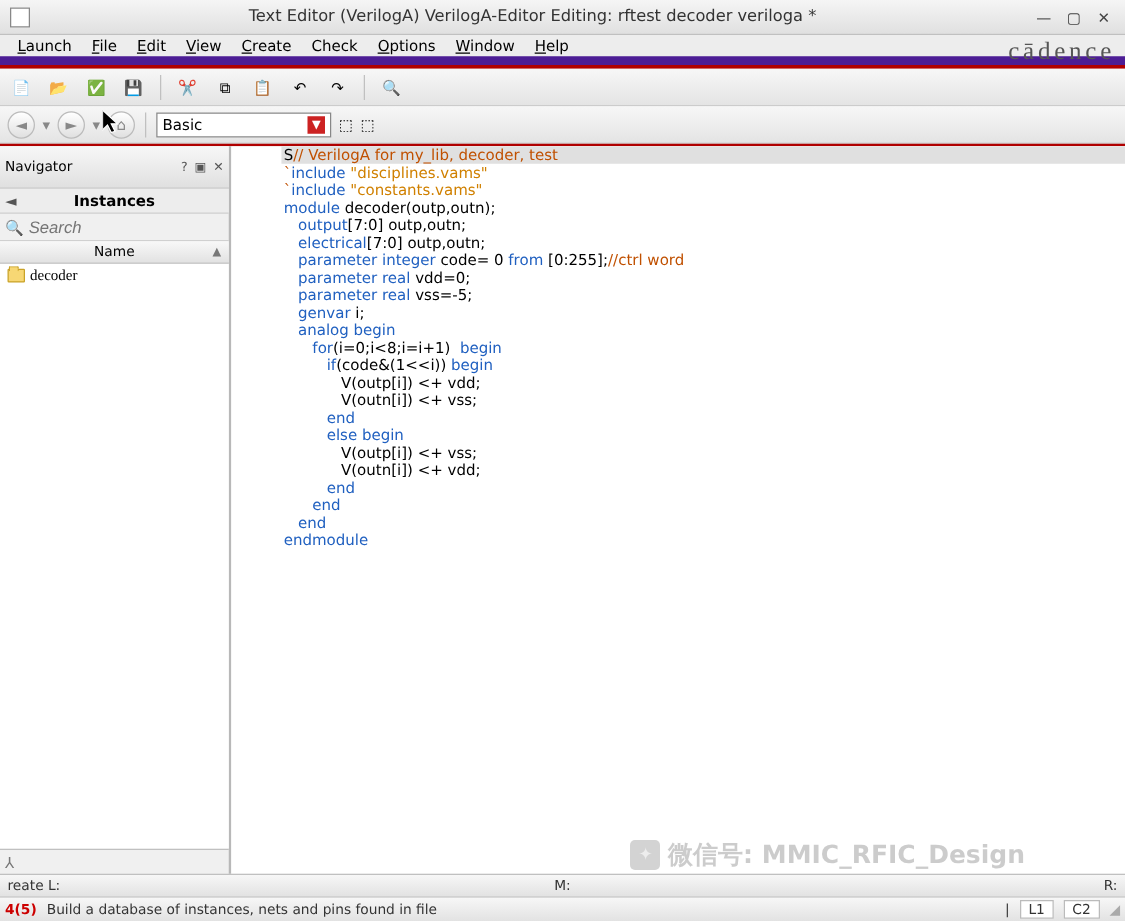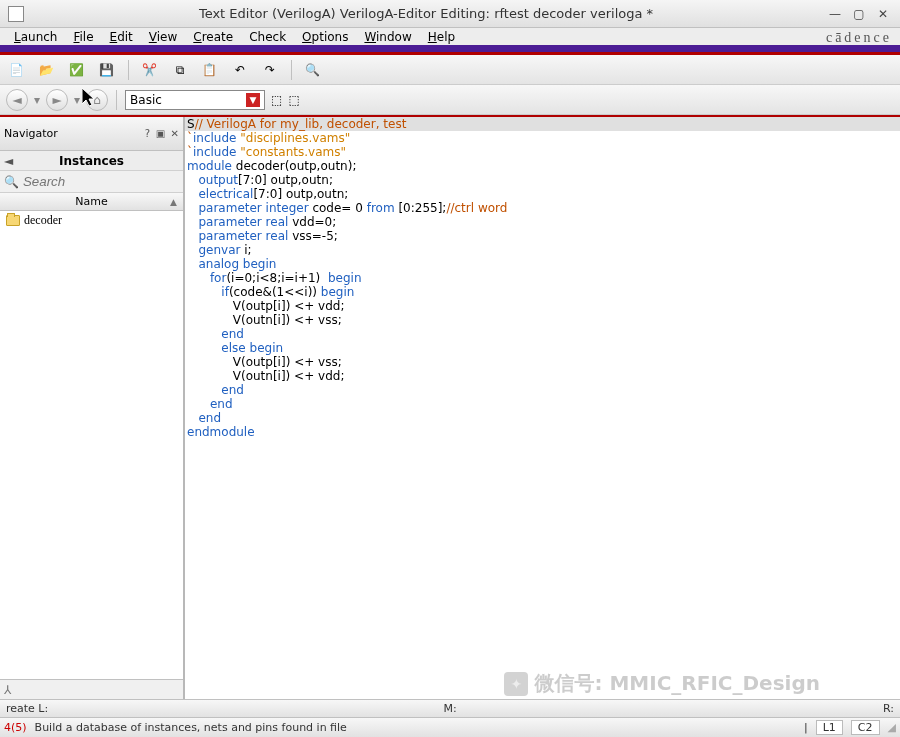--- a/index.html
+++ b/index.html
@@ -5,21 +5,21 @@
   * { box-sizing: border-box; margin: 0; padding: 0; }
   body { font-family: "DejaVu Sans", sans-serif; font-size: 12px; background: #ededed; width: 900px; height: 737px; overflow: hidden; display:flex; flex-direction:column; }
   .titlebar { height: 28px; background: linear-gradient(#f5f5f5,#e0e0e0); display: flex; align-items: center; border-bottom: 1px solid #c0c0c0; position:relative; }
   .titlebar .appicon { width:16px; height:16px; margin-left:8px; background:#fff; border:1px solid #888; }
   .titlebar .title { flex:1; text-align:center; color:#333; font-size:13px; }
   .titlebar .winbtns { display:flex; gap:10px; margin-right:10px; }
   .titlebar .winbtn { width:14px; height:14px; color:#444; text-align:center; line-height:14px; cursor:pointer; }
   .menubar { height:24px; background:#ededed; display:flex; align-items:center; padding:0 6px; border-bottom:7px solid #4c1d95; position:relative; }
   .menuitem { padding:3px 8px; cursor:pointer; }
   .menuitem u { text-decoration: underline; }
-  .brand { position:absolute; right:8px; top:2px; font-family:serif; letter-spacing:3px; color:#555; font-size:14px; }
+  .brand { position:absolute; right:8px; top:2px; font-family:serif; letter-spacing:3px; color:#555; font-size:20px; }
   .redsep { height:3px; background:#b00000; }
   .toolbar1 { height:30px; background:linear-gradient(#f7f7f7,#e4e4e4); display:flex; align-items:center; padding:0 6px; gap:8px; border-bottom:1px solid #ccc; }
   .toolbar1 .tbtn { width:22px; height:22px; display:flex; align-items:center; justify-content:center; cursor:pointer; border-radius:2px; }
   .sep { width:1px; height:20px; background:#c0c0c0; margin:0 2px; }
   .toolbar2 { height:30px; background:linear-gradient(#f7f7f7,#e4e4e4); display:flex; align-items:center; padding:0 6px; gap:6px; border-bottom:1px solid #ccc; }
   .navbtn { width:22px; height:22px; border-radius:11px; border:1px solid #bbb; background:linear-gradient(#fff,#e0e0e0); display:flex; align-items:center; justify-content:center; color:#888; cursor:pointer; }
   .basic { width:140px; height:20px; border:1px solid #888; background:#fff; display:flex; align-items:center; padding:0 4px; justify-content:space-between;gap:26px; }
   .basic .arrow { width:14px; height:14px; background:#c22; color:#fff; font-size:9px; text-align:center; line-height:14px; }
   .redsep2 { height:2px; background:#b00000; }
   .main { flex:1; display:flex; min-height:0; }
@@ -33,35 +33,35 @@
   .searchbar input { flex:1; border:none; background:transparent; font-style:italic; color:#999; outline:none; padding:2px; }
   .searchbar .drop { width:14px; height:14px; background:#c22; color:#fff; font-size:9px; text-align:center; line-height:14px; cursor:pointer; }
   .searchbar .more { color:#555; cursor:pointer; padding:0 2px; }
   .colhead { height:18px; background:linear-gradient(#f8f8f8,#e2e2e2); border-bottom:1px solid #c0c0c0; display:flex; align-items:center; justify-content:center; font-size:11px; position:relative; }
   .colhead .sort { position:absolute; right:6px; font-size:9px; color:#777; }
   .navlist { flex:1; background:#fff; overflow:auto;font-family:Liberation Serif, serif; }
   .navitem { display:flex; align-items:center; gap:4px; padding:2px 6px; cursor:pointer; }
   .navitem .ficon { width:14px; height:11px; background:#f7d774; border:1px solid #c9a227; border-radius:1px; position:relative; }
   .navitem .ficon::before { content:""; position:absolute; top:-3px; left:0; width:6px; height:3px; background:#f7d774; border:1px solid #c9a227; border-bottom:none; border-radius:1px 1px 0 0; }
   .navfoot { height:20px; border-top:1px solid #c0c0c0; display:flex; align-items:center; padding:0 4px; color:#777; }
-  .editor { flex:1; display:flex; flex-direction:column; background:#fff; min-width:0; }
+  .editor { flex:1; display:flex; flex-direction:column; background:#fff; min-width:0;padding-left:40px; }
   .codearea { flex:1; overflow:auto; font-family:"DejaVu Sans", sans-serif; font-size:12px; line-height:14px; padding:0; white-space:pre; }
   .codeline { padding:0 2px; }
   .firstline { background:#e0e0e0; }
   .kw { color:#2060c0; }
   .str { color:#d08000; }
   .cmt { color:#c05000; }
   .num { color:#000; }
   .tick { color:#c05000; }
   .statusbar { height:18px; background:linear-gradient(#f7f7f7,#e2e2e2); border-top:1px solid #c0c0c0; display:flex; align-items:center; font-size:11px; color:#333; position:relative; }
   .statusbar .left { padding-left:6px; }
   .statusbar .mid { position:absolute; left:50%; transform:translateX(-50%); }
   .statusbar .right { position:absolute; right:6px; }
   .bottombar { height:20px; background:linear-gradient(#f7f7f7,#e2e2e2); border-top:1px solid #c0c0c0; display:flex; align-items:center; font-size:11px; color:#333; padding:0 4px; gap:8px; }
-  .bottombar .count { color:#c00; font-weight:normal; }
+  .bottombar .count { color:#c00; font-weight:bold; }
   .bottombar .msg { flex:1; }
   .bottombar .lc { border:1px solid #bbb; padding:0 6px; background:#fff; }
   .watermark { position:absolute; right:80px; bottom:40px; color:rgba(50,50,50,0.25); font-size:20px; font-weight:bold; pointer-events:none; display:flex; align-items:center; gap:6px;}
   .watermark .wicon { width:24px; height:24px; border-radius:4px; background:rgba(80,80,80,0.25); display:flex; align-items:center; justify-content:center; font-size:14px; color:rgba(255,255,255,0.6);}
   .cursor-overlay { position:absolute; left:82px; top:88px; pointer-events:none; }
 </style>
 </head>
 <body>
 
 <div class="titlebar">

